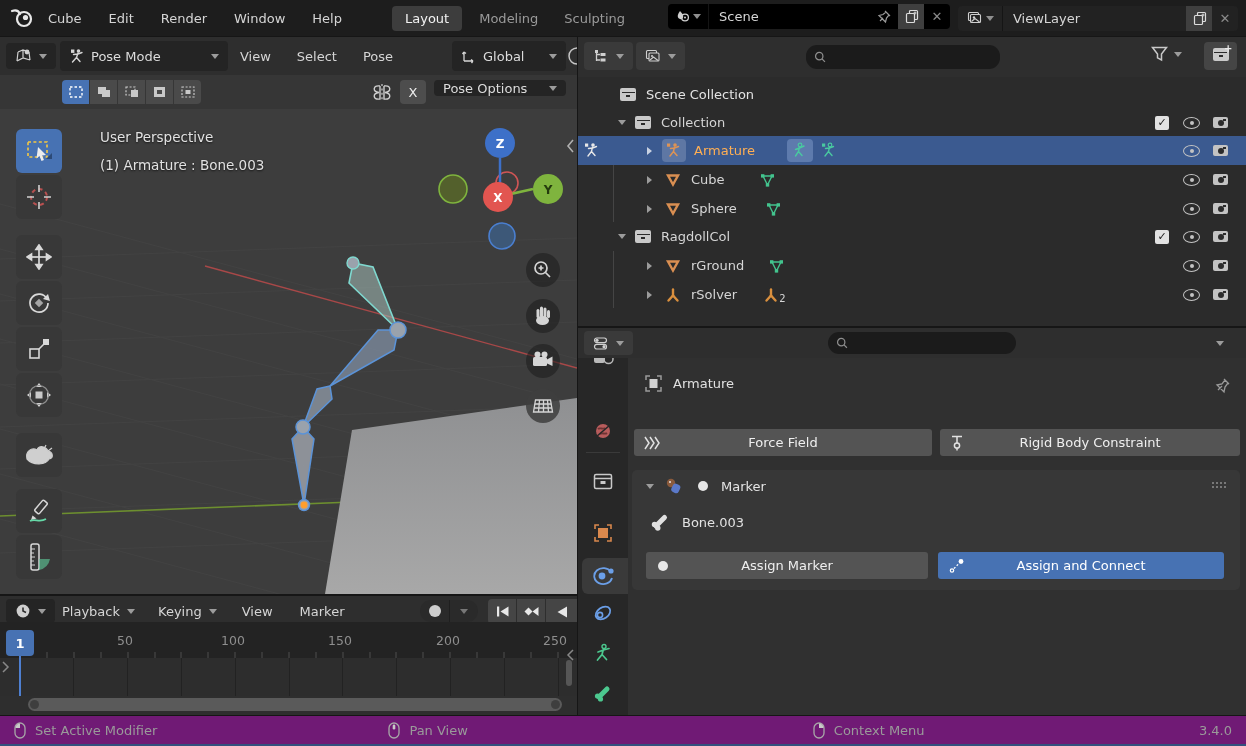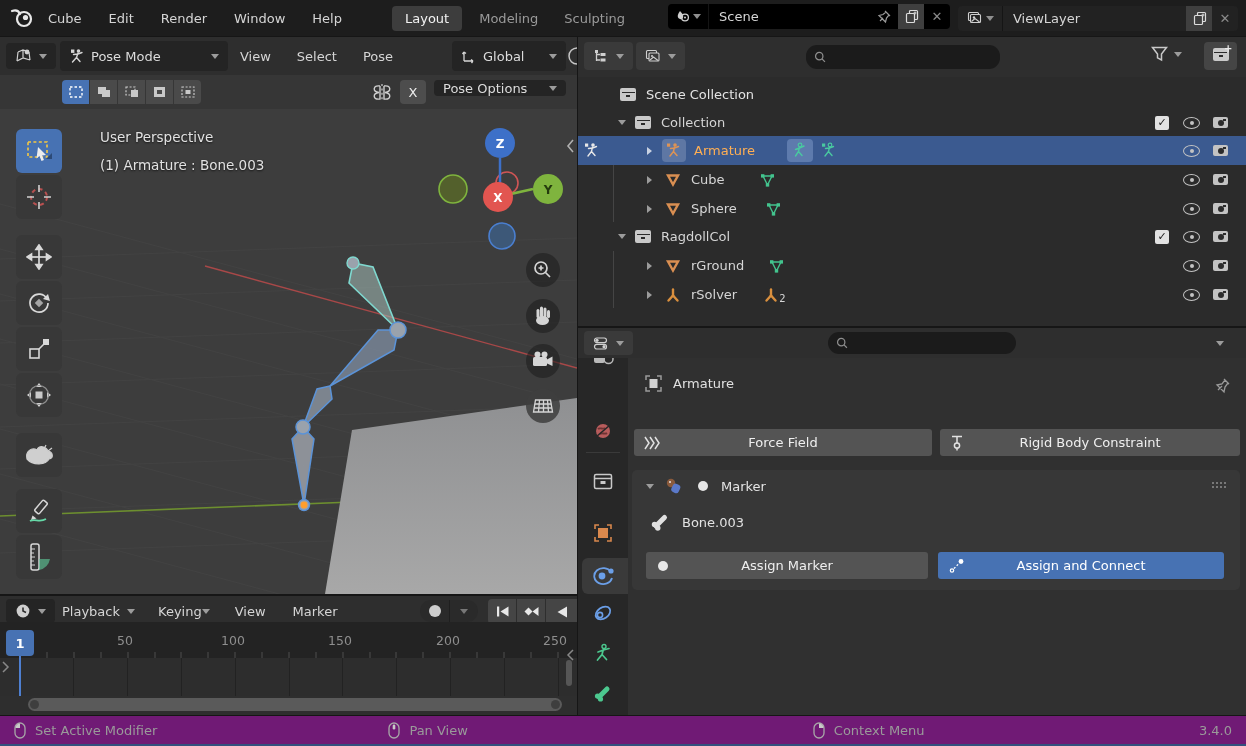--- a/index.html
+++ b/index.html
@@ -351,21 +351,21 @@
           <circle cx="8" cy="8" r="6.4" fill="#cfcfcf"></circle>
           <path d="M8 4.5 V8 L11 9.5" stroke="#2e2e2e" stroke-width="1.6" fill="none"></path>
         </svg>
       <span class="td"></span>
     </div>
     <div class="f" style="position:absolute;left:62px;top:0;height:30px;gap:9px;">
       <span class="f" style="gap:7px;">
           <span class="txt">Playback</span>
           <span class="td"></span>
         </span>
-      <span class="f" style="margin-left:14px;">
+      <span class="f" style="gap:7px;margin-left:14px;">
           <span class="txt">Keying</span>
           <span class="td"></span>
         </span>
       <span class="txt" style="margin-left:16px;">View</span>
       <span class="txt" style="margin-left:18px;">Marker</span>
     </div>
     <div class="f abs" style="left:420px;top:4px;width:58px;height:22px;background:#2a2a2a;border-radius:11px;">
       <span class="f" style="width:29px;justify-content:center;">
           <span style="width:12px;height:12px;border-radius:50%;background:#cdcdcd;"></span>
         </span>

